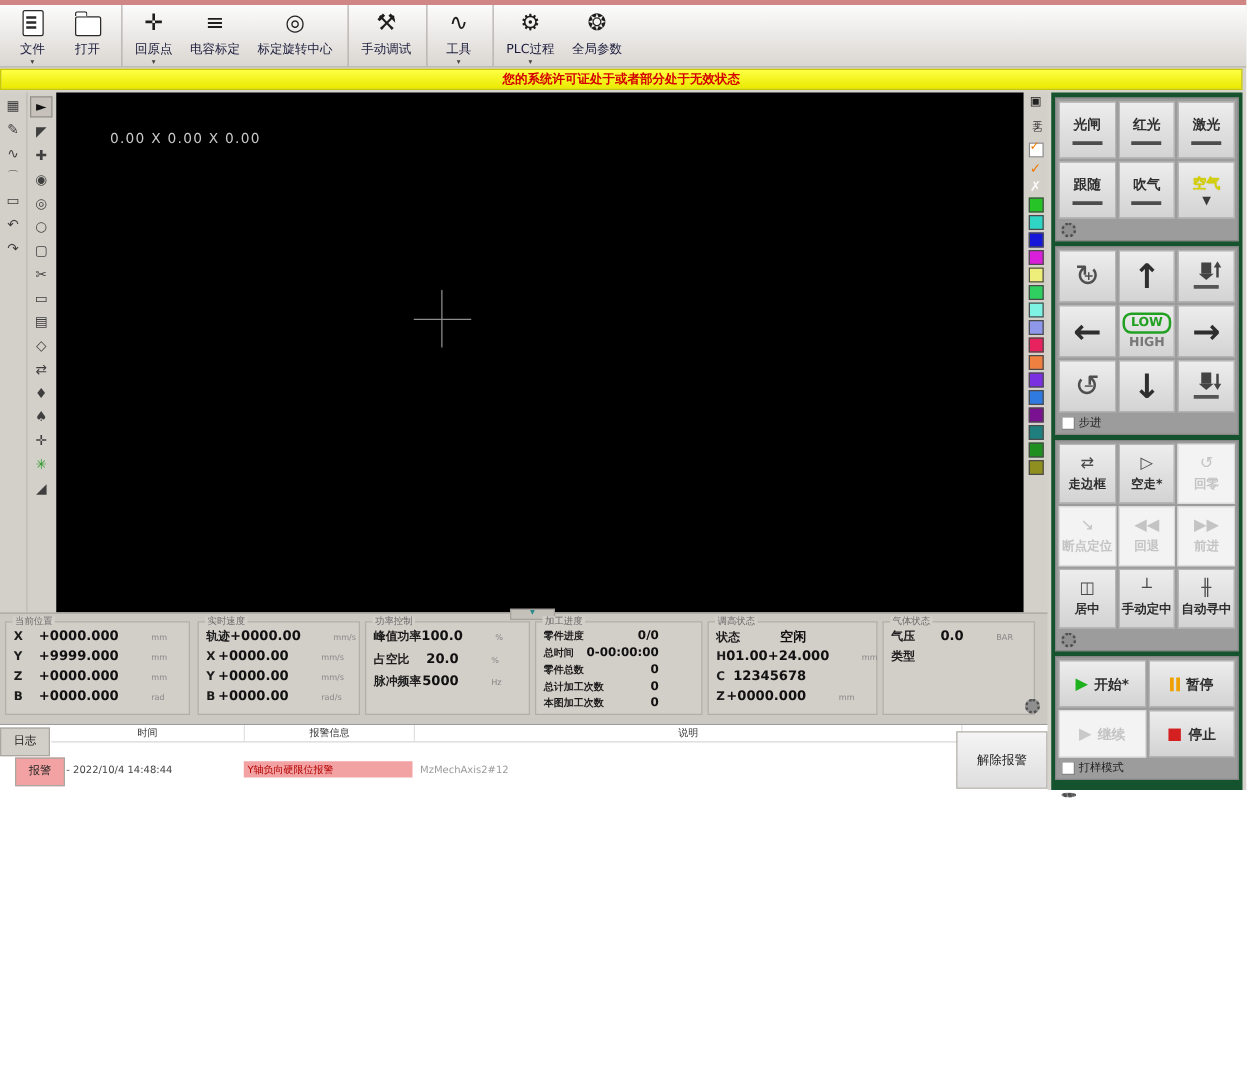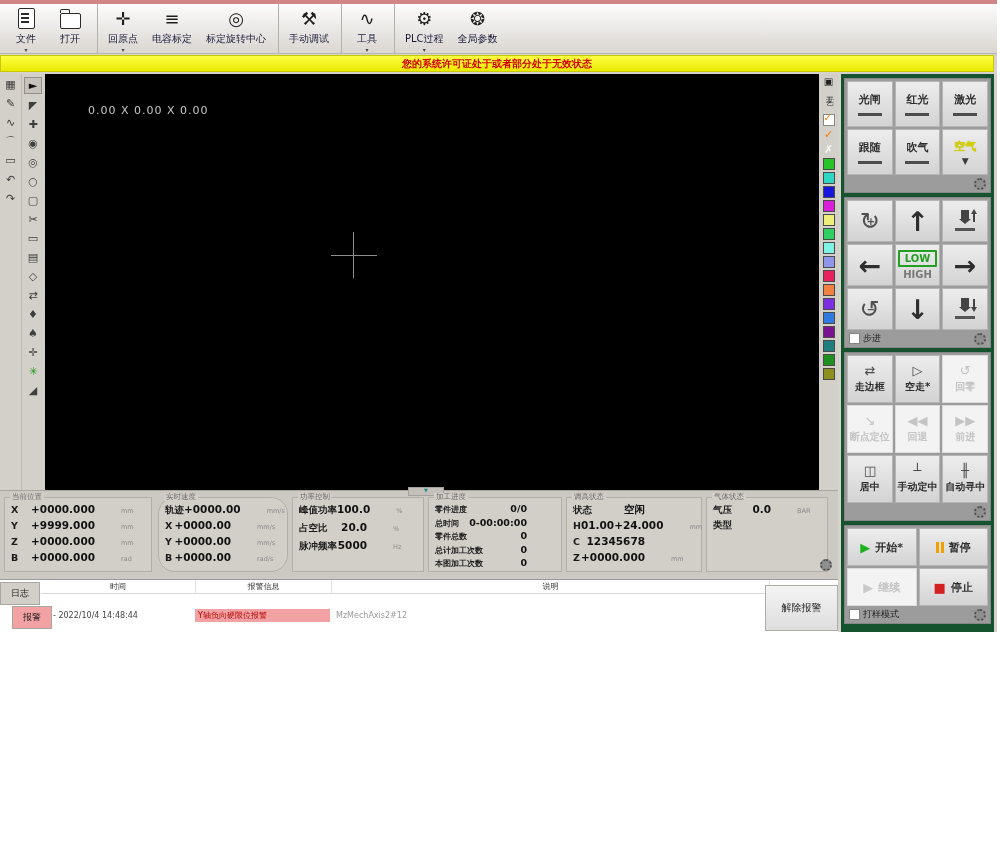--- a/index.html
+++ b/index.html
@@ -56,32 +56,32 @@
   .g2{display:grid;grid-template-columns:repeat(2,1fr);gap:2px;}
   .pbtn{background:linear-gradient(#ededed,#d3d3d3);border:1px solid #b5b5b5;display:flex;flex-direction:column;align-items:center;justify-content:center;box-sizing:border-box;cursor:default;}
   .pbtn.disabled{background:#f3f3f3;border-color:#dcdcdc;}
   .pbtn.disabled .mlabel,.pbtn.disabled .micon{color:#c4c4c4;}
   .io-btn{height:46px;}
   .io-label{font-size:11px;font-weight:bold;color:#2e2e2e;}
   .io-under{width:24px;height:3px;background:#4c4c4c;margin-top:6px;}
   .io-caret{display:none;font-size:9px;color:#3a3a3a;margin-top:3px;line-height:8px;}
   .io-btn.active .io-label{color:#d3cf00;text-shadow:0 0 1px #bdb900;}
   .io-btn.active .io-caret{display:block;}
-  .sec-foot{height:13px;display:flex;align-items:flex-end;justify-content:flex-end;gap:13px;padding:0 2px;}
+  .sec-foot{height:13px;display:flex;align-items:flex-start;justify-content:flex-end;gap:13px;padding:0 2px;flex-direction:column;}
   .sec-foot.split{justify-content:space-between;}
   .gear{width:8px;height:8px;border:2px dotted #4f4f4f;border-radius:50%;background:#8f8f8f;}
   .cb{width:9px;height:9px;background:#fff;border:1px solid #858585;}
   .cb-label{font-size:9px;color:#222;margin-left:3px;}
   .foot-left{display:flex;align-items:center;}
 
   .jog-cell{height:42px;}
   .jog-arrow{font-size:27px;font-weight:bold;color:#2e2e2e;line-height:1;}
   .rot{position:relative;font-size:24px;color:#4f4f4f;line-height:1;}
   .rot i{position:absolute;left:7px;top:8px;font-style:normal;font-size:10px;font-weight:bold;}
-  .low-box{border:2px solid #22a022;border-radius:1px;color:#22a022;font-weight:bold;font-size:10px;padding:0 5px;line-height:13px;}
+  .low-box{border:2px solid #22a022;border-radius:7px;color:#22a022;font-weight:bold;font-size:10px;padding:0 5px;line-height:13px;}
   .high-txt{color:#787878;font-weight:bold;font-size:10px;margin-top:2px;}
 
   .mo-btn{height:48px;gap:2px;}
   .micon{font-size:13px;color:#4a4a4a;line-height:14px;}
   .mlabel{font-size:10px;font-weight:bold;color:#2e2e2e;white-space:nowrap;}
 
   .run-btn{height:38px;flex-direction:row;gap:5px;}
   .run-label{font-size:11px;font-weight:bold;color:#2e2e2e;}
   .rg-start{color:#1db11d;font-size:13px;line-height:1;}
   .rg-resume{color:#c9c9c9;font-size:13px;line-height:1;}
@@ -442,21 +442,21 @@
               <span class="su">mm</span>
             </div>
             <div class="srow">
               <span class="sl">B</span>
               <span class="sv">+0000.000</span>
               <span class="su">rad</span>
             </div>
           </div>
     </div>
 
-    <div class="spanel" style="left:158px;width:130px;border-radius:17px;">
+    <div class="spanel" style="left:158px;width:130px;">
       <span class="sp-title">实时速度</span>
       <div>
 
       <div class="srow">
               <span class="sl">轨迹</span>
               <span class="sv">+0000.00</span>
               <span class="su">mm/s</span>
             </div>
             <div class="srow">
               <span class="sl">X</span>

